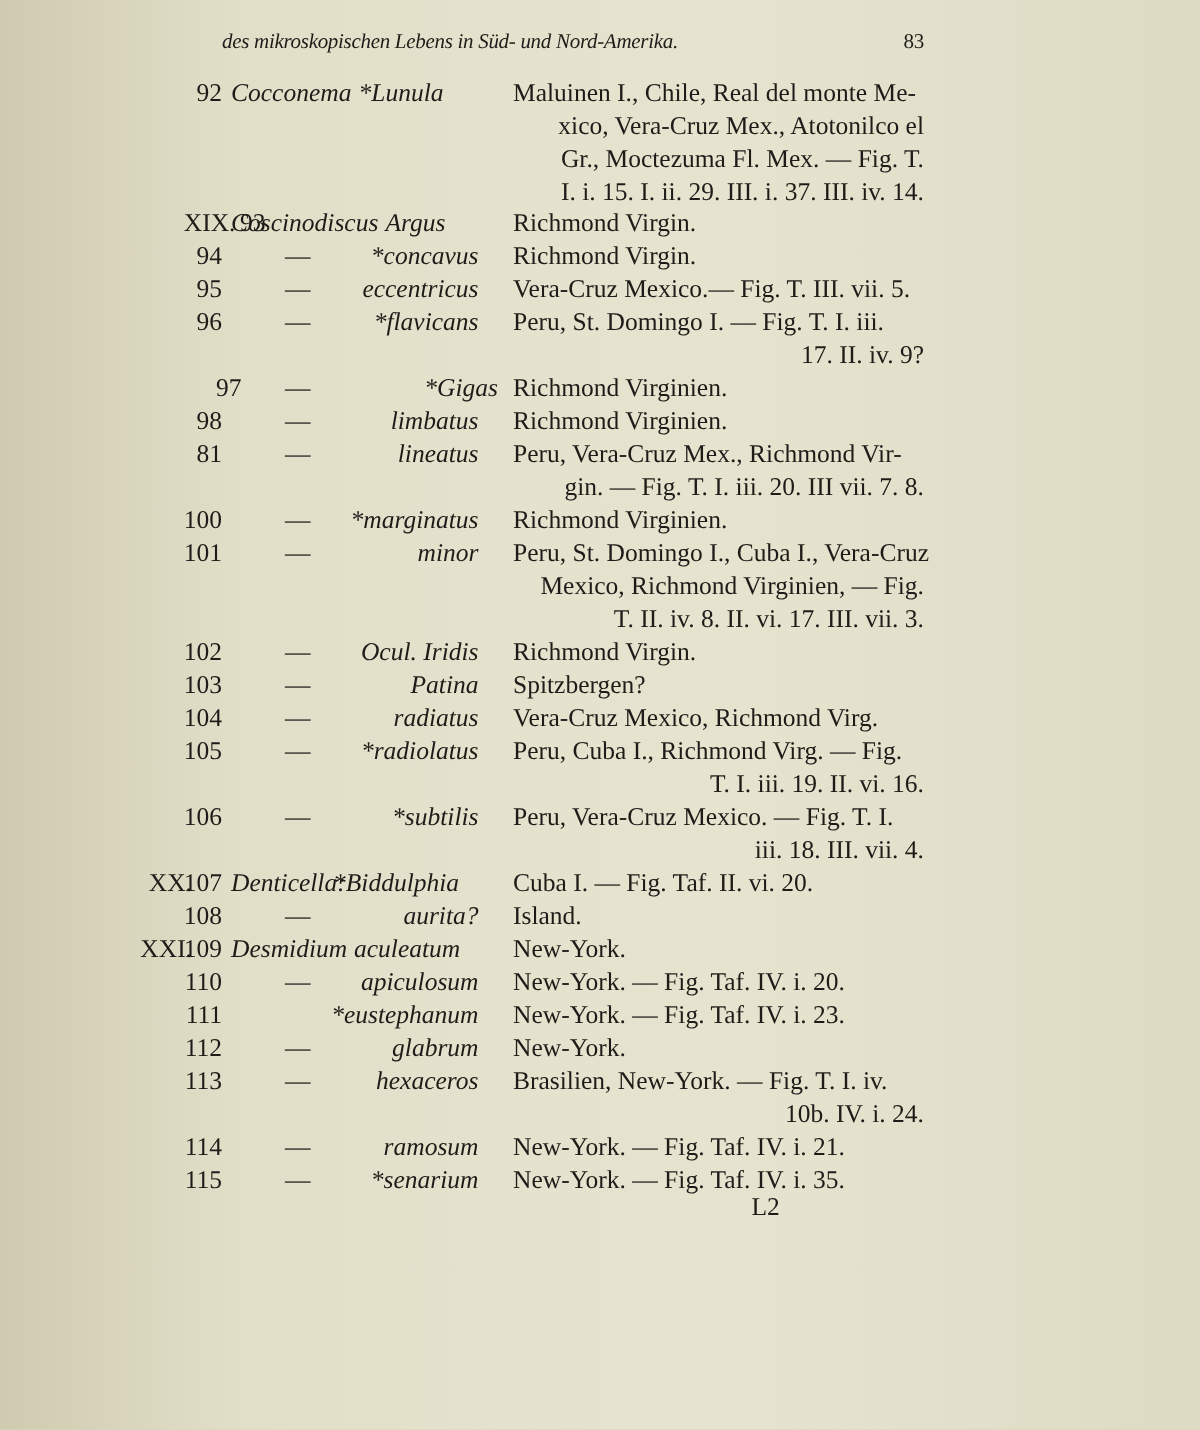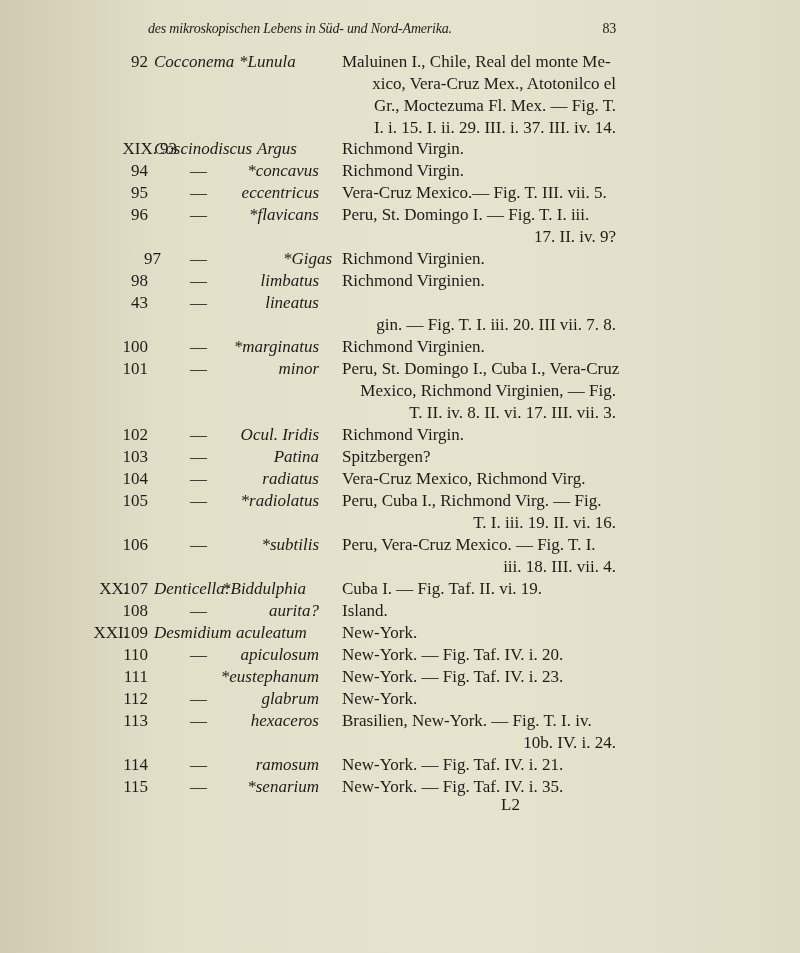--- a/index.html
+++ b/index.html
@@ -88,23 +88,24 @@
         <span class="spec">*Gigas</span>
         <span class="loc">Richmond Virginien.</span>
       </div>
       <div class="line" style="top: 270px;">
         <span class="num">98</span>
         <span class="dash">—</span>
         <span class="spec">limbatus</span>
         <span class="loc">Richmond Virginien.</span>
       </div>
       <div class="line" style="top: 292px;">
-        <span class="num">43</span>
+        <span class="num">81</span>
         <span class="dash">—</span>
         <span class="spec">lineatus</span>
+        <span class="loc">Peru, Vera-Cruz Mex., Richmond Vir-</span>
       </div>
       <div class="line" style="top: 314px;">
         <span class="cont">gin. — Fig. T. I. iii. 20. III vii. 7. 8.</span>
       </div>
       <div class="line" style="top: 336px;">
         <span class="num">100</span>
         <span class="dash">—</span>
         <span class="spec">*marginatus</span>
         <span class="loc">Richmond Virginien.</span>
       </div>
@@ -154,21 +155,21 @@
         <span class="loc">Peru, Vera-Cruz Mexico. — Fig. T. I.</span>
       </div>
       <div class="line" style="top: 556px;">
         <span class="cont">iii. 18. III. vii. 4.</span>
       </div>
       <div class="line" style="top: 578px;">
         <span class="cls">XX.</span>
         <span class="num">107</span>
         <span class="genus" style="left: 154px;">Denticella:</span>
         <span class="spec" style="right: auto; left: 222px;">*Biddulphia</span>
-        <span class="loc">Cuba I. — Fig. Taf. II. vi. 19.</span>
+        <span class="loc">Cuba I. — Fig. Taf. II. vi. 20.</span>
       </div>
       <div class="line" style="top: 600px;">
         <span class="num">108</span>
         <span class="dash">—</span>
         <span class="spec">aurita?</span>
         <span class="loc">Island.</span>
       </div>
       <div class="line" style="top: 622px;">
         <span class="cls">XXI.</span>
         <span class="num">109</span>

